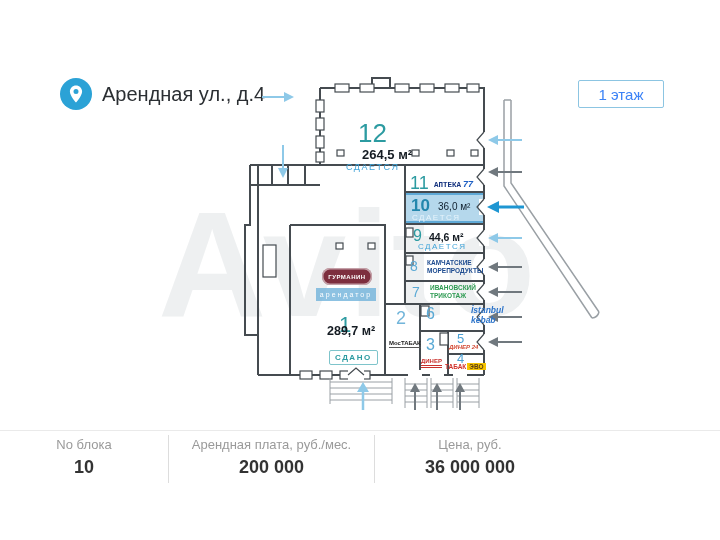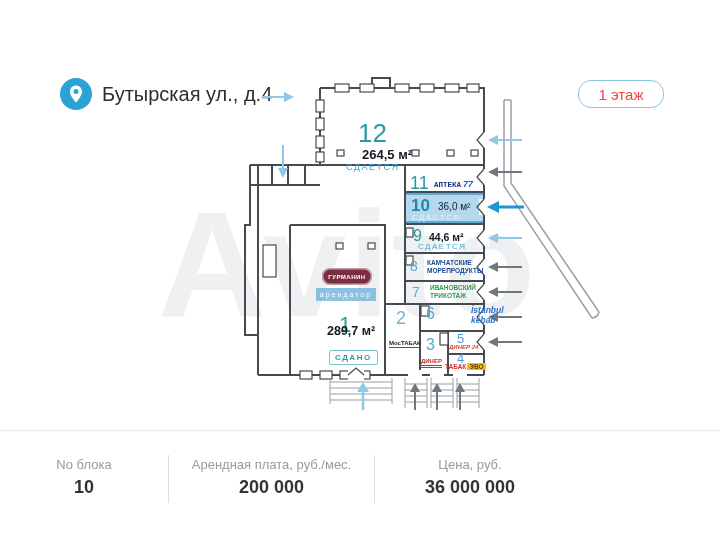--- a/index.html
+++ b/index.html
@@ -4,22 +4,22 @@
 <style>
   html,body{margin:0;padding:0;background:#fff;}
   .stage{position:relative;width:720px;height:540px;background:#fff;overflow:hidden;
          font-family:"Liberation Sans","DejaVu Sans",sans-serif;}
   .abs{position:absolute;white-space:nowrap;}
 
   
   .pin{left:60px;top:78px;width:32px;height:32px;border-radius:50%;background:#2ba2d6;
        display:flex;align-items:center;justify-content:center;}
   .address{left:102px;top:83px;font-size:20px;color:#2b2f33;}
-  .floor-badge{left:578px;top:80px;width:84px;height:26px;border:1.5px solid #8cc5e2;border-radius:13px;
-       color:#ef4444;font-size:15px;display:flex;align-items:center;justify-content:center;background:#fff;}
+  .floor-badge{left:578px;top:80px;width:84px;height:26px;border:1.5px solid #8cc5e2;border-radius:2px;
+       color:#3b82f6;font-size:15px;display:flex;align-items:center;justify-content:center;background:#fff;}
 
   
   .watermark{left:158px;top:178px;font-size:150px;font-weight:700;color:rgba(168,178,186,0.20);
        letter-spacing:2px;z-index:0;}
 
   svg.plan{position:absolute;left:0;top:0;z-index:1;}
   .lbl{z-index:3;}
 
   
   .num-teal{color:#2c9ba1;font-weight:500;}
@@ -42,39 +42,39 @@
   .kebab{font-size:8.5px;font-style:italic;font-weight:700;color:#2d74c9;line-height:10px;}
   .diner24{font-size:6px;font-style:italic;font-weight:800;color:#d24934;}
   .diner3{font-size:6px;font-weight:800;color:#c9302c;border-bottom:3px double #c9302c;padding-bottom:1px;}
   .tabak-chip{display:flex;align-items:center;font-size:6.5px;font-weight:800;}
   .tabak-red{color:#d0312b;}
   .tabak-yellow{background:#f6c400;color:#5b3e14;padding:0 2px;margin-left:1px;}
   .mostabak{font-size:6px;font-weight:800;color:#222;border-bottom:1px solid #555;padding-bottom:1px;}
 
   
   .info-bar{position:absolute;left:0;top:430px;width:720px;height:72px;border-top:1px solid #eaeaea;
-        display:flex;align-items:flex-start;padding-top:24px;box-sizing:border-box;z-index:4;background:#fff;}
+        display:flex;align-items:flex-start;padding-top:4px;box-sizing:border-box;z-index:4;background:#fff;}
   .info-cell{text-align:center;padding-top:2px;height:46px;}
   .info-cell.b{border-right:1px solid #ddd;}
   .info-label{font-size:13px;color:#9a9a9a;margin-bottom:5px;}
   .info-value{font-size:18px;font-weight:700;color:#333;}
   .info-value sup{font-size:11px;}
   .c1{width:168px;} .c2{width:132px;} .c3{width:205px;} .c4{width:190px;}
 </style>
 </head>
 <body>
 
 <div class="stage">
 
   <div class="abs pin">
     <svg width="32" height="32" viewBox="0 0 32 32">
       <path d="M16 7.5c-3.4 0-6.1 2.7-6.1 6 0 4.5 6.1 11 6.1 11s6.1-6.5 6.1-11c0-3.3-2.7-6-6.1-6zm0 8.4a2.5 2.5 0 1 1 0-5 2.5 2.5 0 0 1 0 5z" fill="#fff"></path>
     </svg>
   </div>
-  <div class="abs address">Бутырская ул., д.4</div>
+  <div class="abs address">Арендная ул., д.4</div>
   <div class="abs floor-badge">1 этаж</div>
 
   <div class="abs watermark">Avito</div>
 
   <div class="abs u10-hl"></div>
 
   <svg class="plan" width="720" height="540" viewBox="0 0 720 540">
     <g stroke="#454b50" stroke-width="2" fill="none">
       <path d="M372,88 V78 H390 V88"></path>
       <path d="M320,88 H484 V375"></path>

